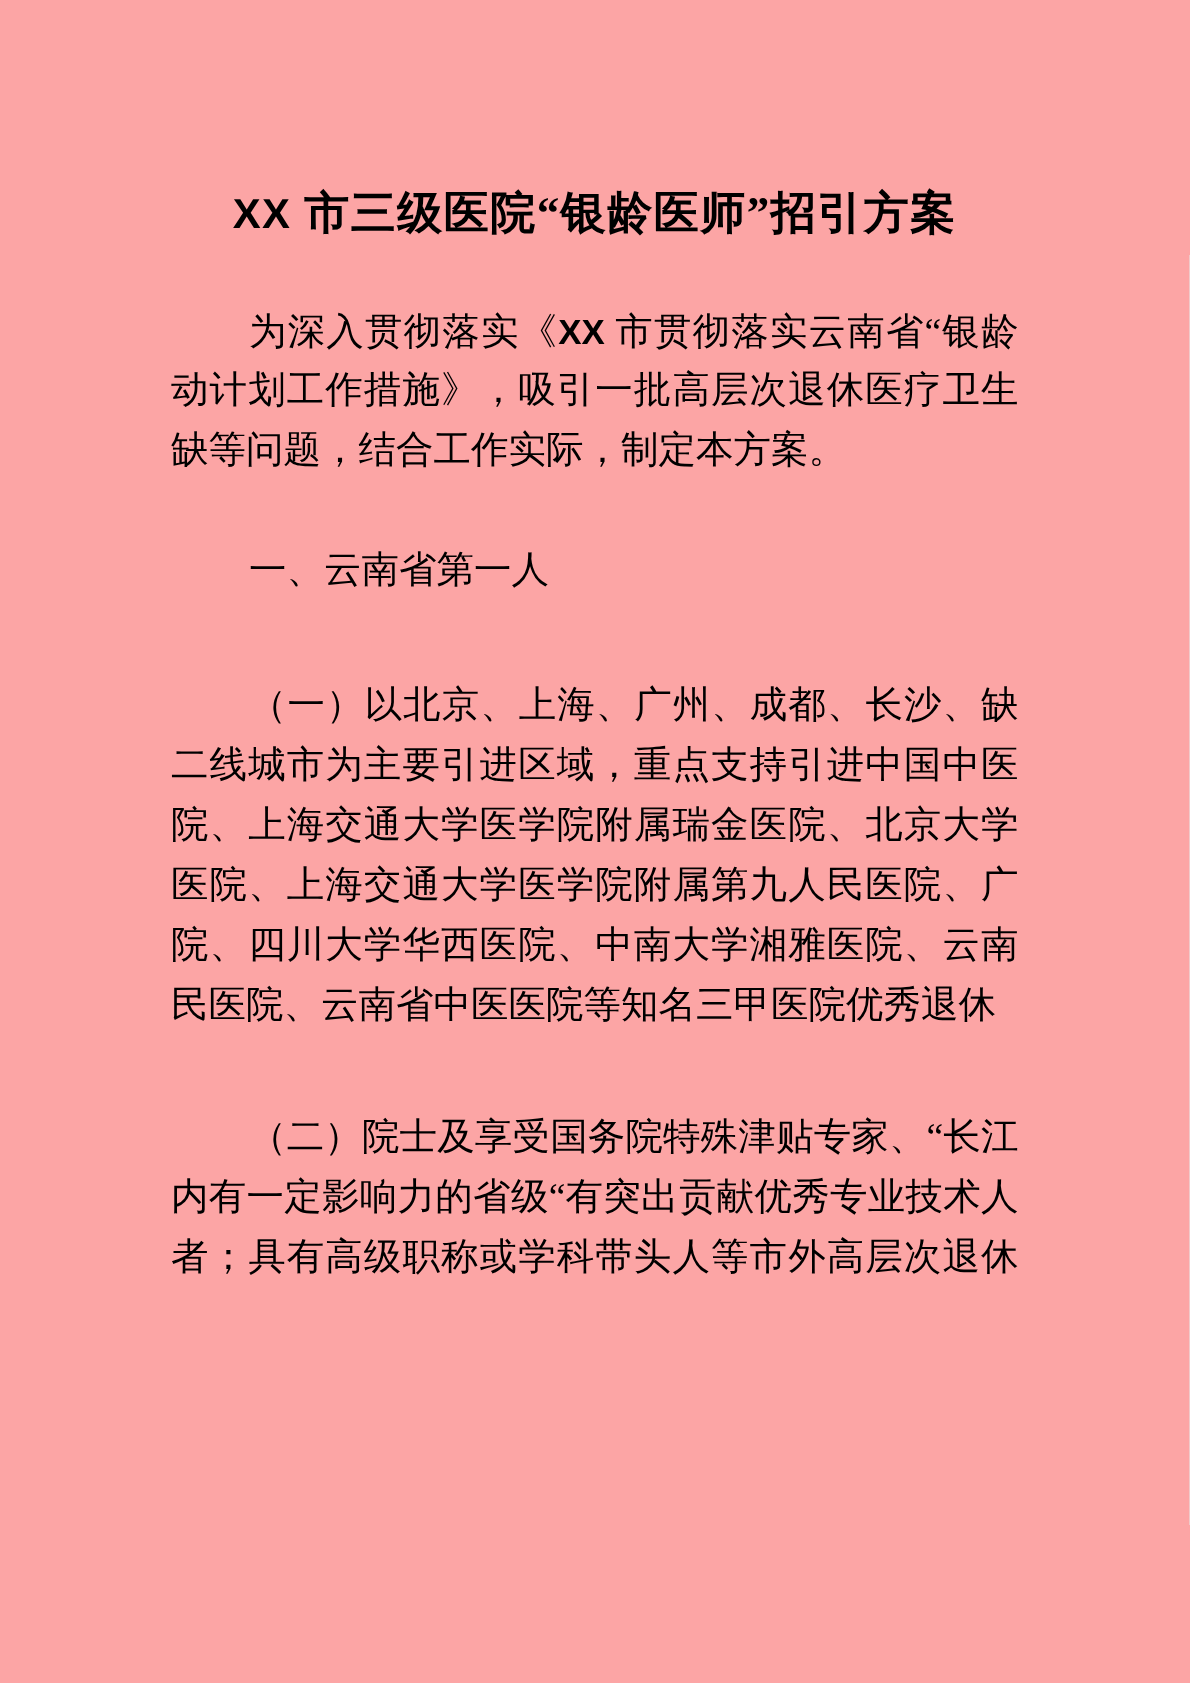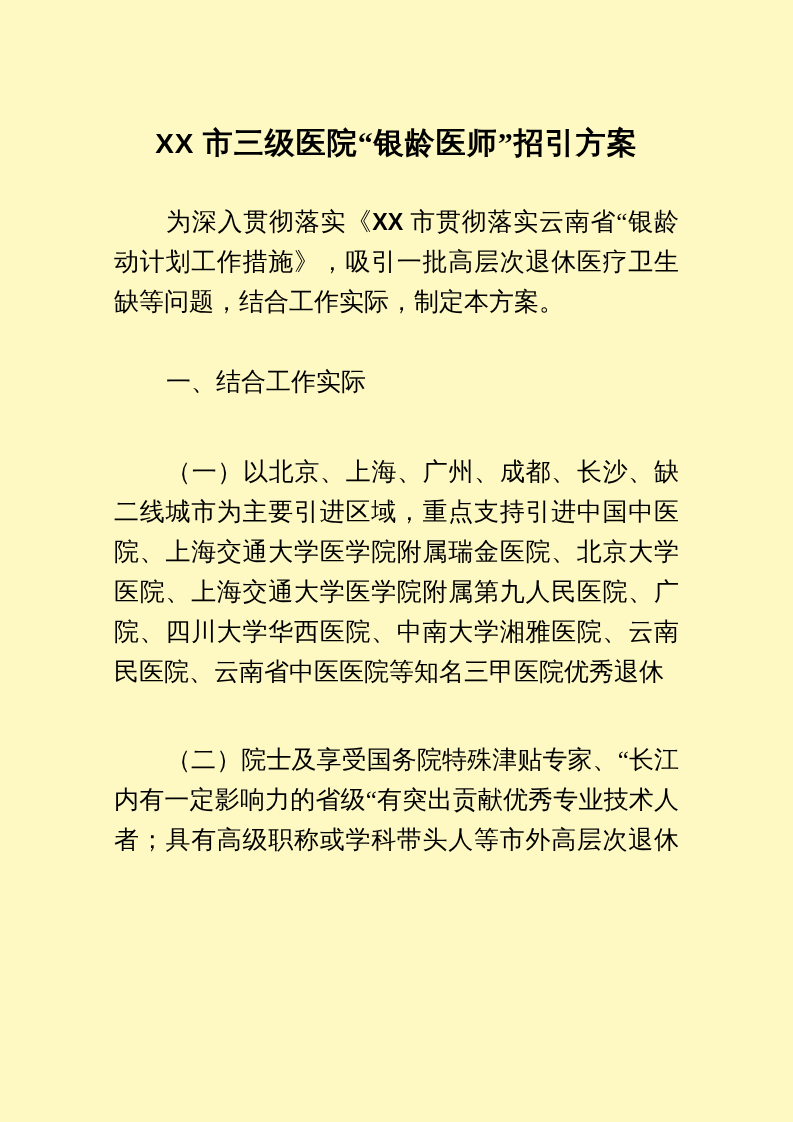--- a/index.html
+++ b/index.html
@@ -54,30 +54,30 @@
   }
   .latin {
     font-family: "Liberation Sans", "DejaVu Sans", sans-serif;
     font-weight: bold;
     font-size: 0.93em;
   }
 </style>
 </head>
 <body>
 
-<div class="page" style="background: #fef9c3; color: rgb(0, 0, 0);">
+<div class="page" style="background: #fca5a5; color: rgb(0, 0, 0);">
   <h1 class="doc-title"><span class="latin">XX</span> 市三级医院“银龄医师”招引方案</h1>
   <div id="doc-body">
       <div class="para paragraph">
         <div class="line indent">为深入贯彻落实《<span class="latin">XX</span> 市贯彻落实云南省“银龄医师”行</div>
         <div class="line">动计划工作措施》，吸引一批高层次退休医疗卫生人才到 <span class="latin">XX</span></div>
         <div class="line no-just">缺等问题，结合工作实际，制定本方案。</div>
       </div>
       <div class="para heading">
-        <div class="line indent no-just">一、结合工作实际</div>
+        <div class="line indent no-just">一、云南省第一人</div>
       </div>
       <div class="para paragraph">
         <div class="line indent">（一）以北京、上海、广州、成都、长沙、缺等问题、</div>
         <div class="line">二线城市为主要引进区域，重点支持引进中国中医科学院北</div>
         <div class="line">院、上海交通大学医学院附属瑞金医院、北京大学第六医</div>
         <div class="line">医院、上海交通大学医学院附属第九人民医院、广东省中医</div>
         <div class="line">院、四川大学华西医院、中南大学湘雅医院、云南省第一人</div>
         <div class="line no-just">民医院、云南省中医医院等知名三甲医院优秀退休人才。</div>
       </div>
       <div class="para paragraph">

